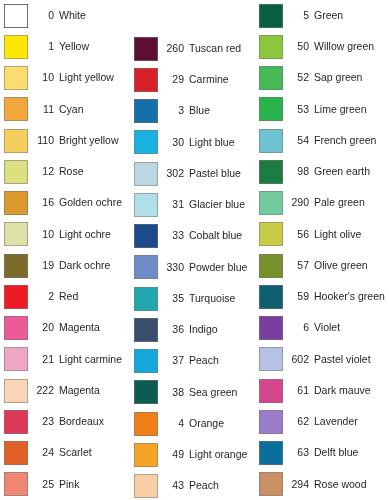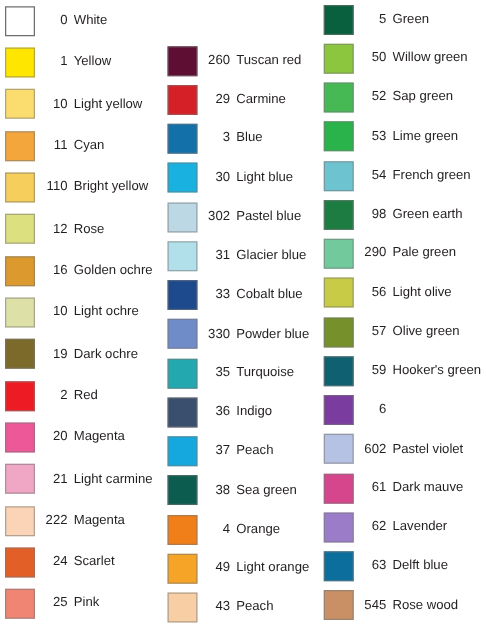--- a/index.html
+++ b/index.html
@@ -129,20 +129,25 @@
         <div class="swatch" style="background-color: rgb(240, 167, 197);"></div>
         <div class="code">21</div>
         <div class="name">Light carmine</div>
       </div>
       <div class="swatch-row">
         <div class="swatch" style="background-color: rgb(251, 211, 182);"></div>
         <div class="code">222</div>
         <div class="name">Magenta</div>
       </div>
       <div class="swatch-row">
+        <div class="swatch" style="background-color: rgb(220, 58, 88);"></div>
+        <div class="code">23</div>
+        <div class="name">Bordeaux</div>
+      </div>
+      <div class="swatch-row">
         <div class="swatch" style="background-color: rgb(227, 95, 40);"></div>
         <div class="code">24</div>
         <div class="name">Scarlet</div>
       </div>
       <div class="swatch-row">
         <div class="swatch" style="background-color: rgb(240, 133, 115);"></div>
         <div class="code">25</div>
         <div class="name">Pink</div>
       </div>
     </div>
@@ -275,20 +280,21 @@
         <div class="name">Olive green</div>
       </div>
       <div class="swatch-row">
         <div class="swatch" style="background-color: rgb(15, 96, 112);"></div>
         <div class="code">59</div>
         <div class="name">Hooker's green</div>
       </div>
       <div class="swatch-row">
         <div class="swatch" style="background-color: rgb(123, 60, 160);"></div>
         <div class="code">6</div>
+        <div class="name">Violet</div>
       </div>
       <div class="swatch-row">
         <div class="swatch" style="background-color: rgb(182, 194, 227);"></div>
         <div class="code">602</div>
         <div class="name">Pastel violet</div>
       </div>
       <div class="swatch-row">
         <div class="swatch" style="background-color: rgb(213, 70, 140);"></div>
         <div class="code">61</div>
         <div class="name">Dark mauve</div>
@@ -298,17 +304,17 @@
         <div class="code">62</div>
         <div class="name">Lavender</div>
       </div>
       <div class="swatch-row">
         <div class="swatch" style="background-color: rgb(11, 110, 156);"></div>
         <div class="code">63</div>
         <div class="name">Delft blue</div>
       </div>
       <div class="swatch-row">
         <div class="swatch" style="background-color: rgb(200, 144, 100);"></div>
-        <div class="code">545</div>
+        <div class="code">294</div>
         <div class="name">Rose wood</div>
       </div>
     </div>
   </div>
 
 </body></html>

